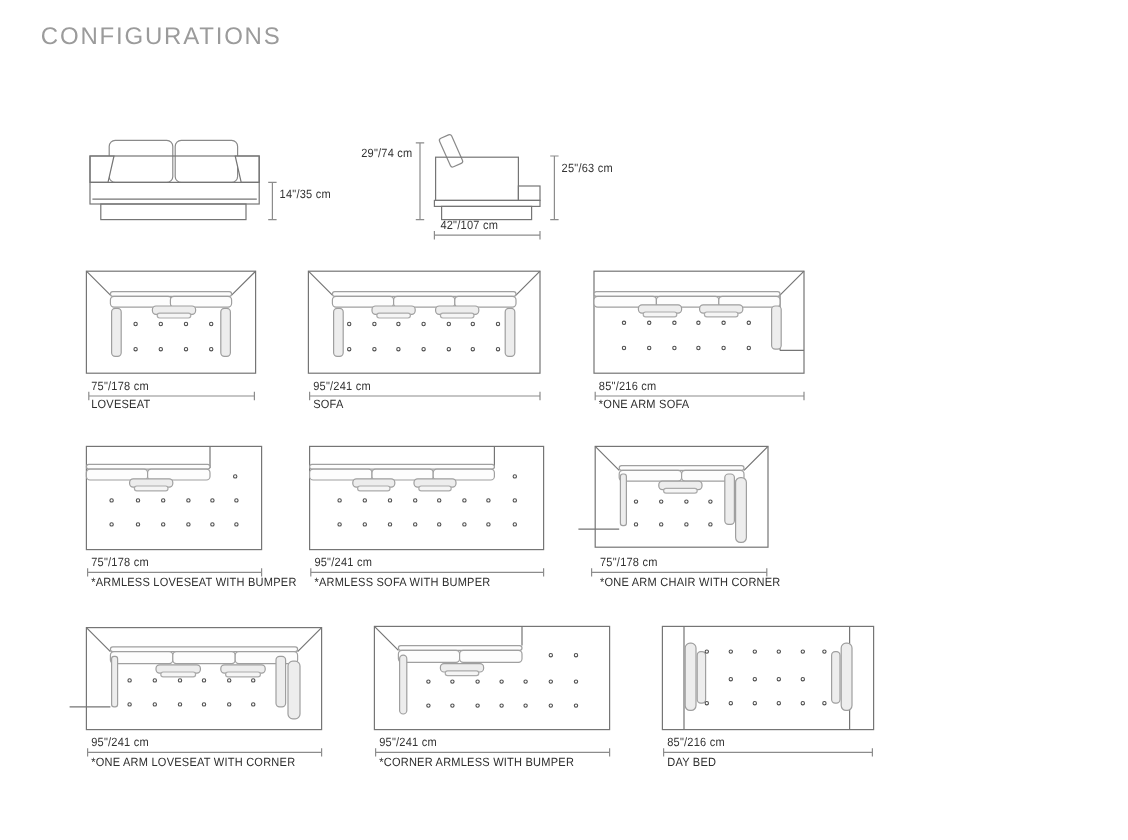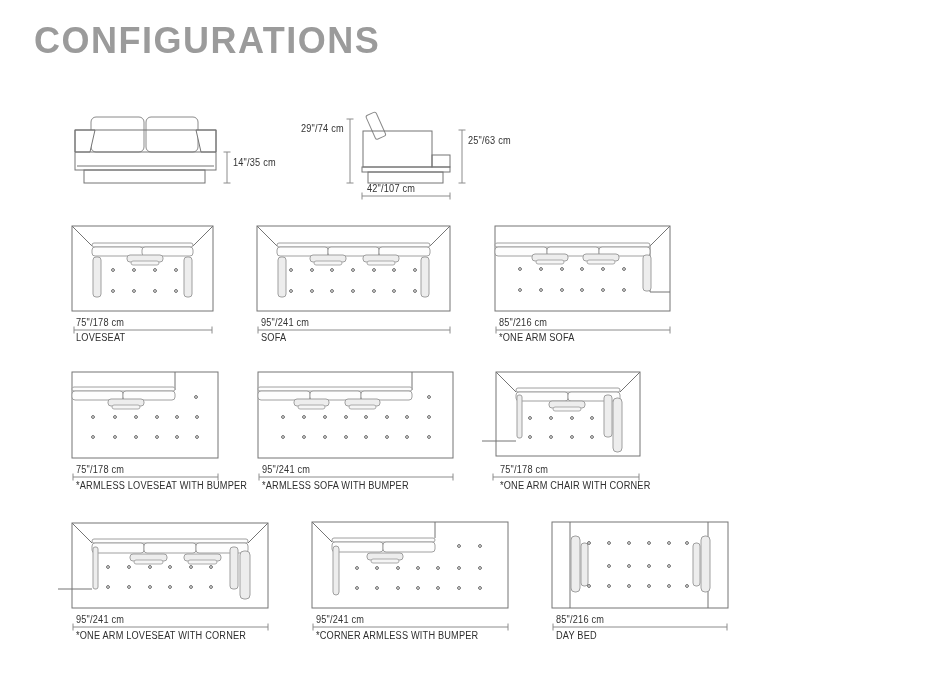--- a/index.html
+++ b/index.html
@@ -1,18 +1,18 @@
 <!DOCTYPE html>
 <html><head>
 <meta charset="utf-8">
 <style>
   html,body{margin:0;padding:0;background:#ffffff;}
   .canvas{position:relative;width:940px;height:700px;background:#fff;overflow:hidden;
           font-family:"Liberation Sans",sans-serif;}
-  .page-title{position:absolute;left:34px;top:20px;margin:0;font-size:36px;font-weight:700;
+  .page-title{position:absolute;left:34px;top:20px;margin:0;font-size:20px;font-weight:400;
               letter-spacing:1.5px;color:#9b9b9b;}
   .t,.lbl{position:absolute;display:inline-block;white-space:nowrap;color:#333;
           font-size:10px;line-height:11px;letter-spacing:.2px;
           transform:scaleX(.92);transform-origin:left top;}
   .lbl{color:#2e2e2e;}
   svg{position:absolute;left:0;top:0;}
   .ol{stroke:#757575;fill:none;stroke-width:1;}
   .bar{fill:#fdfdfd;stroke:#a0a0a0;stroke-width:1;}
   .pad{fill:#ededed;stroke:#9f9f9f;stroke-width:1;}
   .pad2{fill:#f5f5f5;stroke:#ababab;stroke-width:1;}

